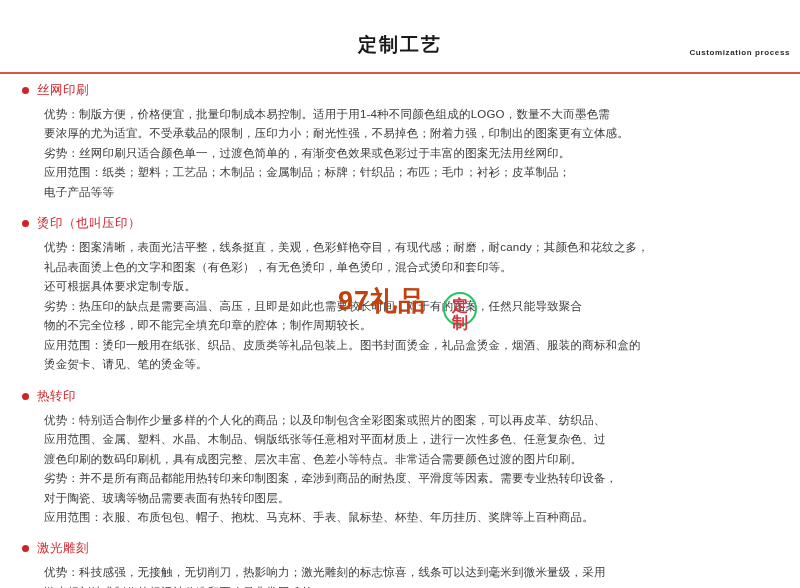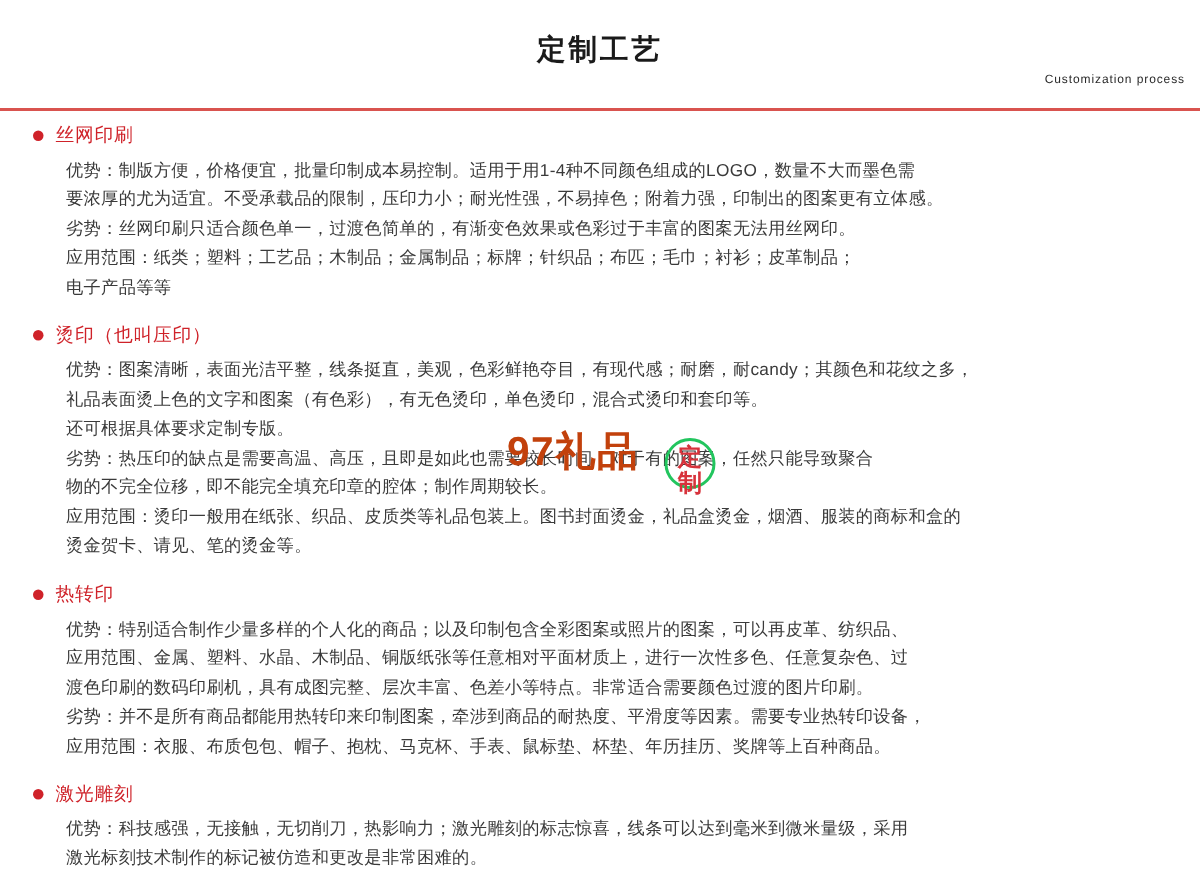--- a/index.html
+++ b/index.html
@@ -21,35 +21,35 @@
     height: 588px;
     box-sizing: border-box;
   }
   
   .header {
     position: relative;
     height: 62px;
   }
   .header-title {
     position: absolute;
-    top: 20px;
+    top: 32px;
     left: 0;
     width: 800px;
     text-align: center;
     font-size: 19px;
     font-weight: bold;
     color: #1a1a1a;
     letter-spacing: 2px;
   }
   .header-sub {
     position: absolute;
     top: 48px;
     right: 10px;
     font-size: 8px;
-    font-weight: normal;
+    font-weight: bold;
     color: #2b2b2b;
     letter-spacing: 0.6px;
   }
   .rule {
     position: absolute;
     top: 72px;
     left: 0;
     width: 800px;
     height: 2px;
     background: #d9534f;
@@ -169,20 +169,21 @@
 
     <div class="section">
       <div class="sec-head">
         <span class="bullet"></span>
         <span class="sec-title">热转印</span>
       </div>
       <p class="para">优势：特别适合制作少量多样的个人化的商品；以及印制包含全彩图案或照片的图案，可以再皮革、纺织品、</p>
       <p class="para">应用范围、金属、塑料、水晶、木制品、铜版纸张等任意相对平面材质上，进行一次性多色、任意复杂色、过</p>
       <p class="para">渡色印刷的数码印刷机，具有成图完整、层次丰富、色差小等特点。非常适合需要颜色过渡的图片印刷。</p>
       <p class="para">劣势：并不是所有商品都能用热转印来印制图案，牵涉到商品的耐热度、平滑度等因素。需要专业热转印设备，</p>
+      <p class="para">对于陶瓷、玻璃等物品需要表面有热转印图层。</p>
       <p class="para para-tight">应用范围：衣服、布质包包、帽子、抱枕、马克杯、手表、鼠标垫、杯垫、年历挂历、奖牌等上百种商品。</p>
     </div>
 
     <div class="section">
       <div class="sec-head">
         <span class="bullet"></span>
         <span class="sec-title">激光雕刻</span>
       </div>
       <p class="para">优势：科技感强，无接触，无切削刀，热影响力；激光雕刻的标志惊喜，线条可以达到毫米到微米量级，采用</p>
       <p class="para">激光标刻技术制作的标记被仿造和更改是非常困难的。</p>

